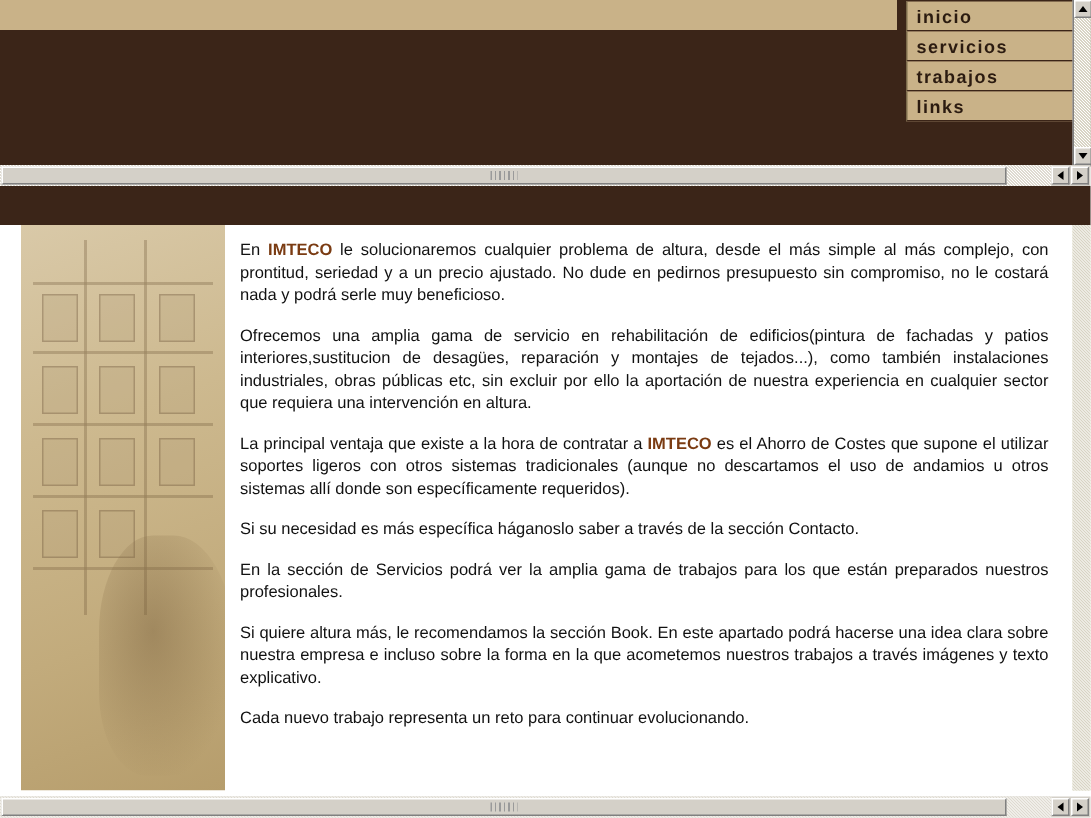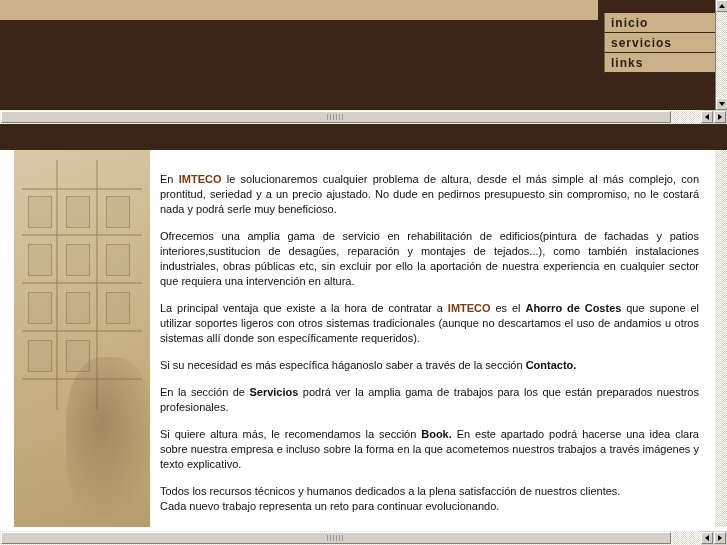--- a/index.html
+++ b/index.html
@@ -48,21 +48,21 @@
     top: 0;
     width: 129px;
     height: 110px;
     background: #3b2518;
   }
 
   
   .nav {
     position: absolute;
     left: 604px;
-    top: 12px;
+    top: 0px;
     width: 113px;
     z-index: 6;
   }
   .nav-item {
     height: 20px;
     background: #c9b288;
     border-bottom: 1px solid #3b2518;
     border-left: 1px solid #7a6a4a;
     display: flex;
     align-items: center;
@@ -243,37 +243,37 @@
     right: -6px;
     bottom: 10px;
     width: 90px;
     height: 160px;
     background: radial-gradient(ellipse at 40% 40%, rgba(120,95,60,0.45) 0%, rgba(140,115,75,0.12) 60%, rgba(0,0,0,0) 75%);
     border-radius: 40% 45% 30% 35%;
   }
   .text-col {
     position: absolute;
     left: 150px;
-    top: 12px;
+    top: 0;
     width: 563px;
     height: 377px;
     background: #ffffff;
     padding: 10px 14px 0 10px;
     box-sizing: border-box;
     overflow: hidden;
   }
   .text-col p {
     margin: 0 0 12px 0;
     font-size: 11px;
     line-height: 15px;
     text-align: justify;
     color: #111111;
   }
   .text-col p.tight { margin-bottom: 0; }
-  .b { font-weight: bold; }
+  .b { font-weight: normal; }
   .bc { font-weight: bold; color: #7a3b12; }
 
   .vscroll-main {
     position: absolute;
     right: 0;
     top: 150px;
     width: 12px;
     height: 377px;
     background: #d4d0c8;
     z-index: 8;
@@ -304,20 +304,23 @@
   <div class="banner-dark"></div>
   <div class="banner-right-strip"></div>
 </div>
 
 <div class="nav">
   <div class="nav-item first">
     <span>inicio</span>
   </div>
   <div class="nav-item">
     <span>servicios</span>
+  </div>
+  <div class="nav-item">
+    <span>trabajos</span>
   </div>
   <div class="nav-item">
     <span>links</span>
   </div>
 </div>
 
 <div class="vscroll-top">
   <div class="sb-btn">
     <span class="sb-arrow arrow-up"></span>
   </div>
@@ -385,23 +388,20 @@
     <p>
       <span>Si su necesidad es más específica háganoslo saber a través de la sección </span><span class="b">Contacto.</span>
     </p>
     <p>
       <span>En la sección de </span><span class="b">Servicios</span><span> podrá ver la amplia gama de trabajos para los que están preparados nuestros profesionales.</span>
     </p>
     <p>
       <span>Si quiere altura más, le recomendamos la sección </span><span class="b">Book.</span><span> En este apartado podrá hacerse una idea clara sobre nuestra empresa e incluso sobre la forma en la que acometemos nuestros trabajos a través imágenes y texto explicativo.</span>
     </p>
     <p class="tight">
-      <span>Todos los recursos técnicos y humanos dedicados a la plena satisfacción de nuestros clientes.</span>
-    </p>
-    <p class="tight">
       <span>Cada nuevo trabajo representa un reto para continuar evolucionando.</span>
     </p>
   </div>
 </div>
 
 <div class="vscroll-main">
   <div class="sb-track" style="height:377px;"></div>
 </div>
 
 <div class="bottom-frame-border"></div>

